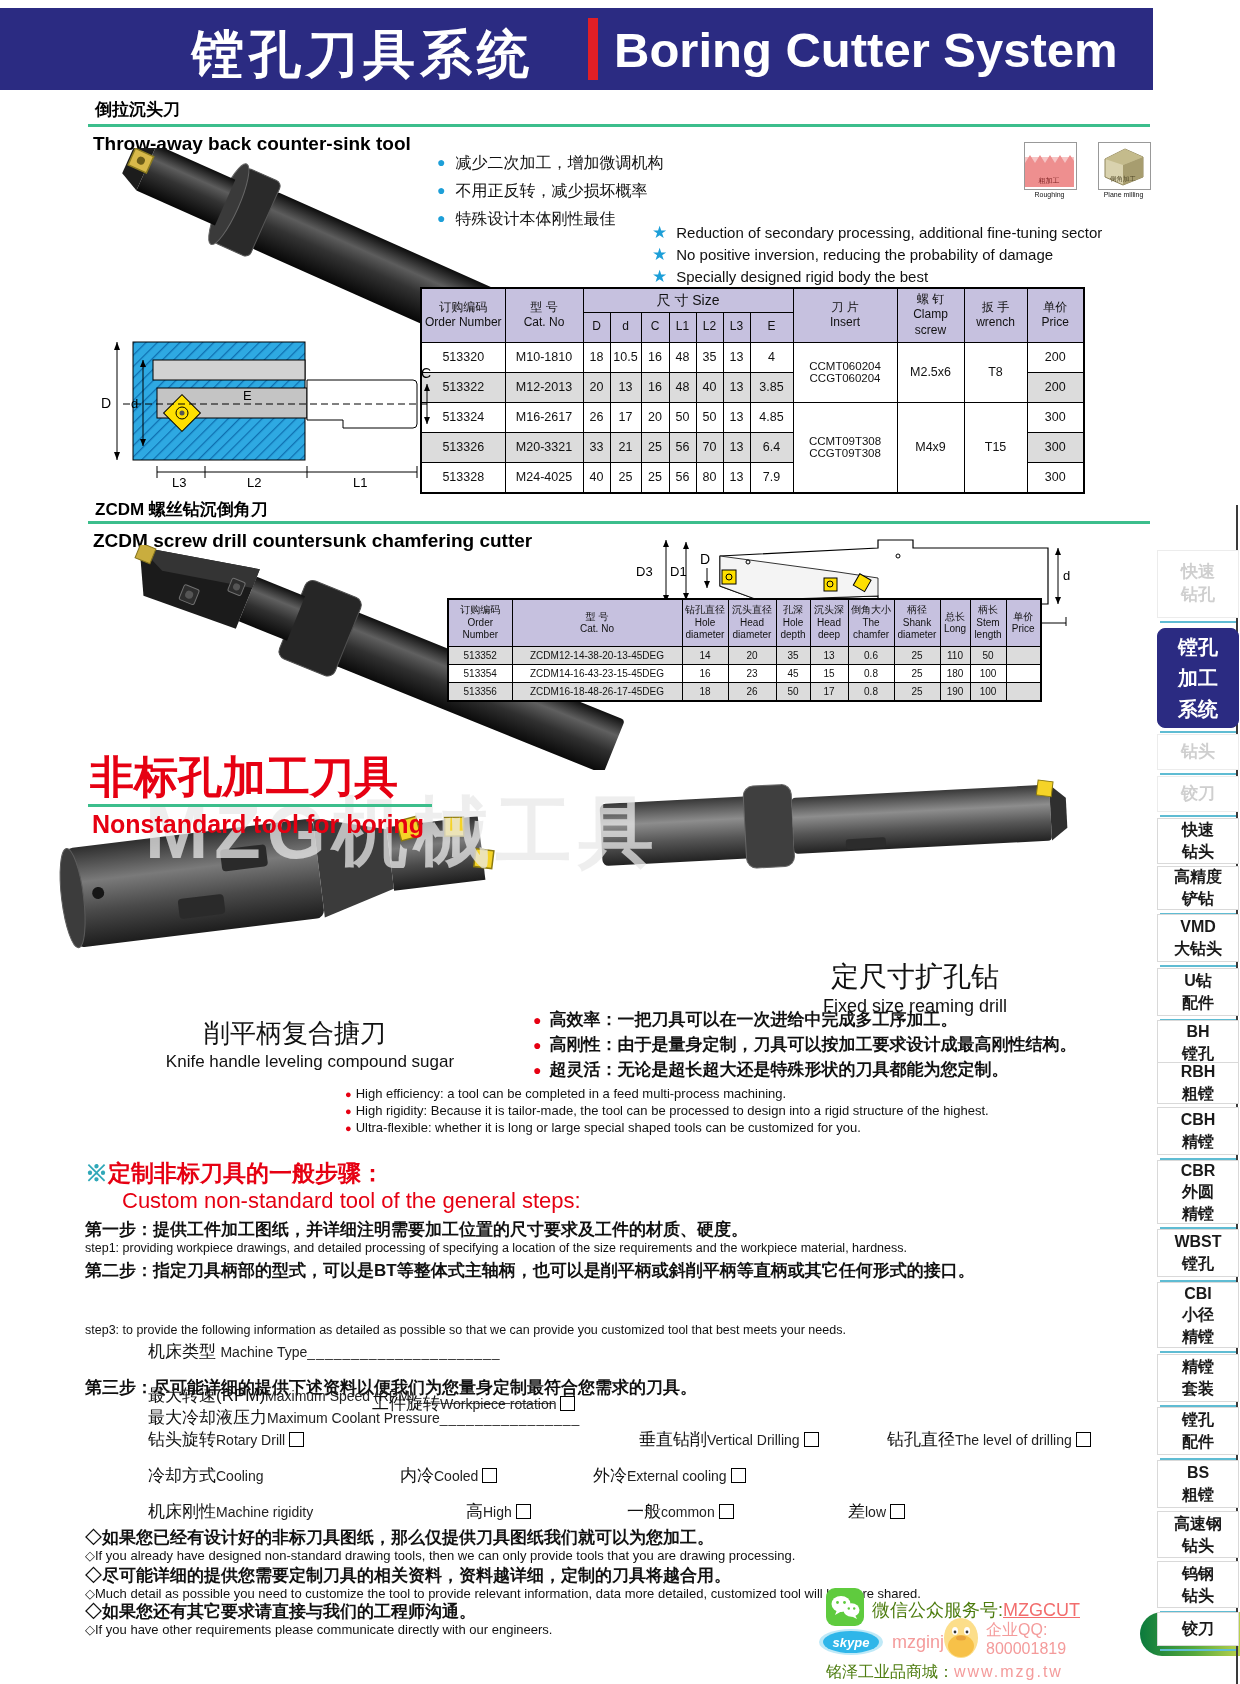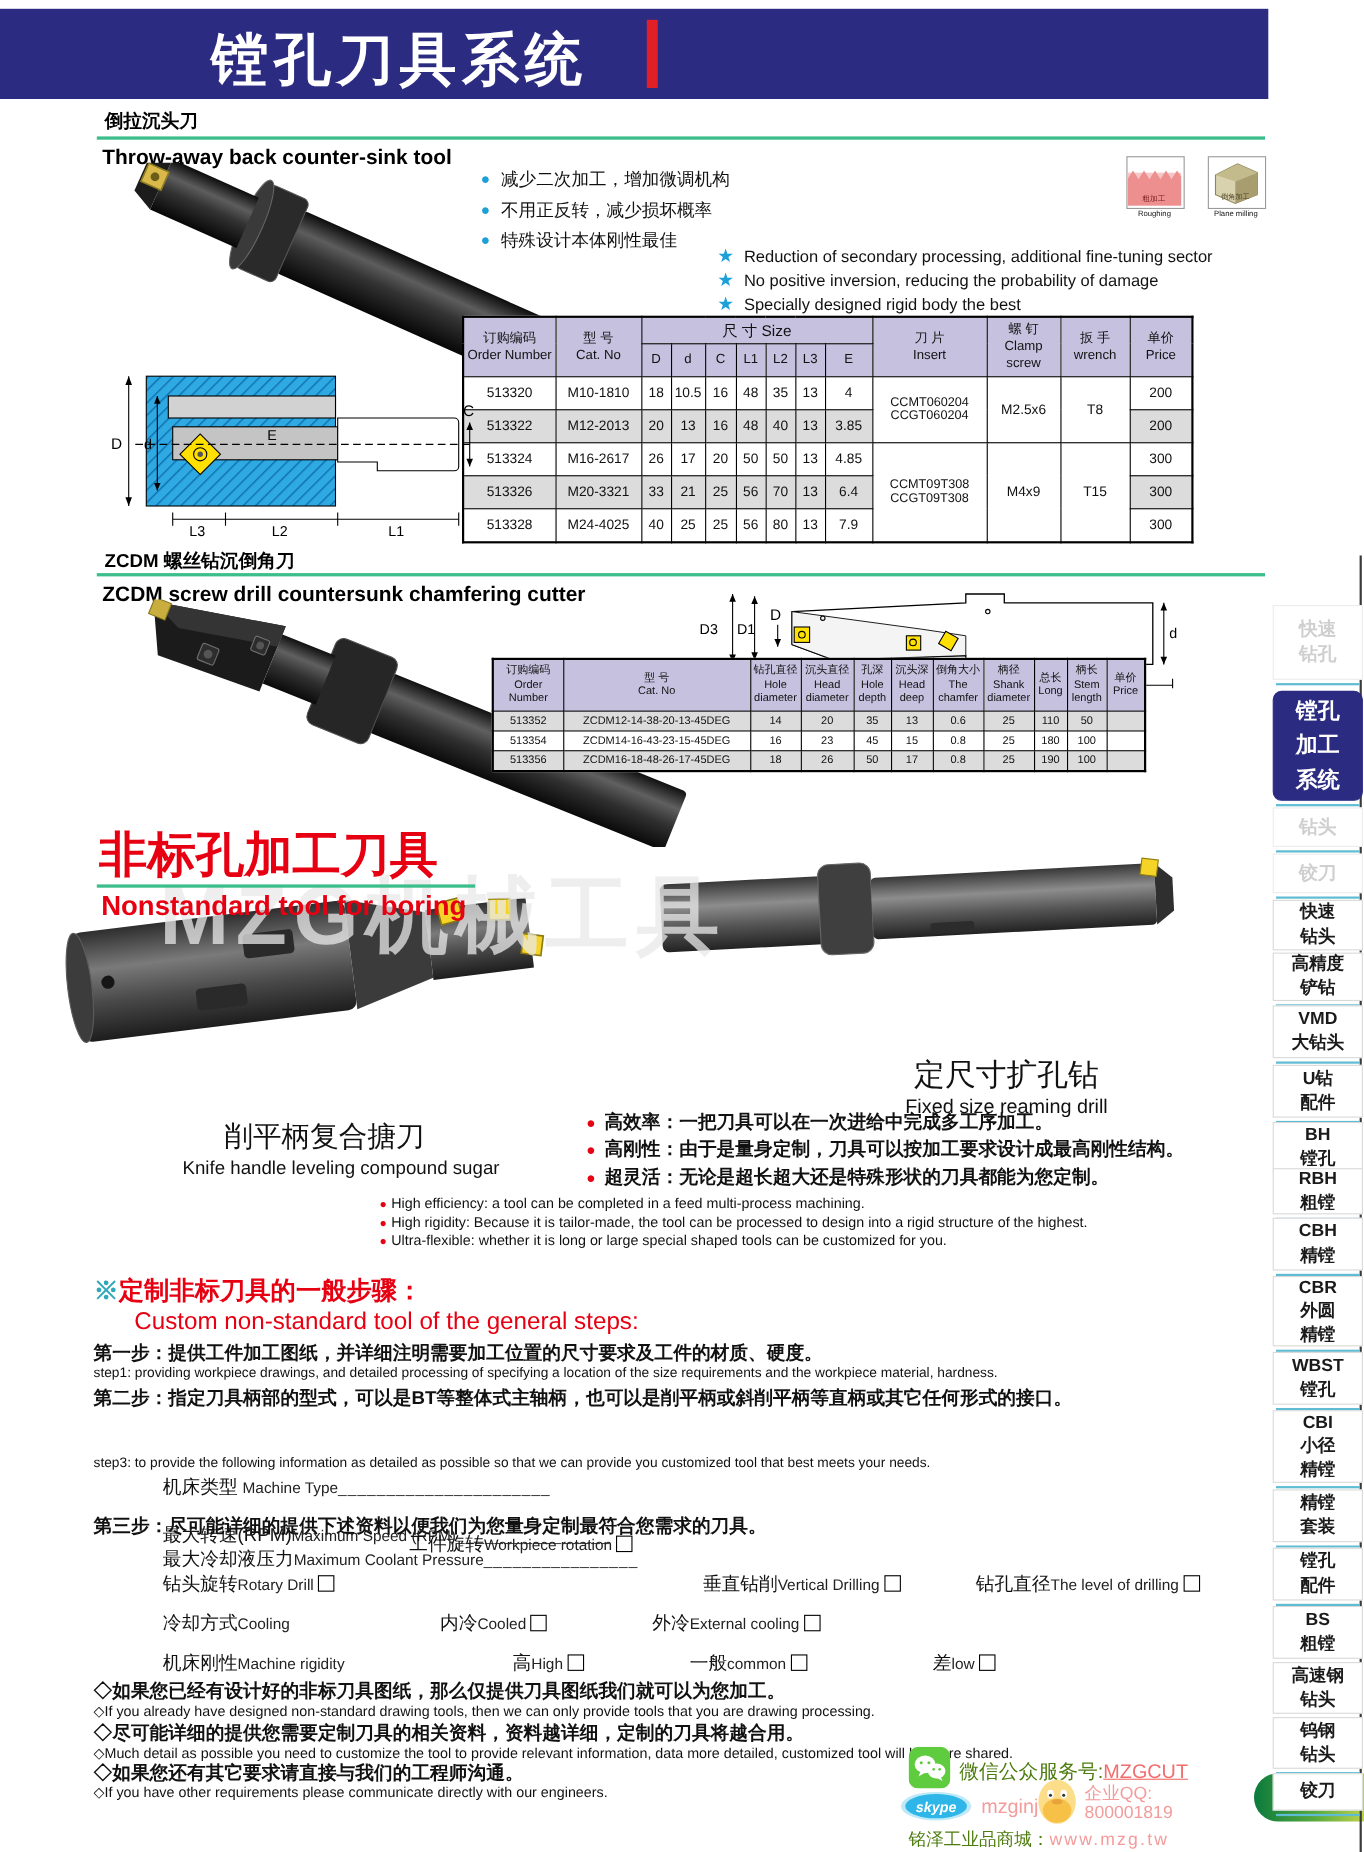--- a/index.html
+++ b/index.html
@@ -68,20 +68,21 @@
   svg text{font-family:"Liberation Sans",sans-serif}
 </style>
 </head>
 <body>
 
 <div id="page">
 
   <div class="abs hdr">
     <div class="hdr-zh">镗孔刀具系统</div>
     <div class="hdr-bar"></div>
+    <div class="hdr-en">Boring Cutter System</div>
   </div>
 
   <div class="abs sec-zh" style="left:95px;top:98px">倒拉沉头刀</div>
   <div class="abs gline" style="left:88px;top:124px;width:1062px"></div>
   <div class="abs sec-en" style="left:93px;top:133px">Throw-away back counter-sink tool</div>
 
   <svg class="abs" style="left:90px;top:148px" width="440" height="200" viewBox="0 0 440 200">
     <defs>
       <linearGradient id="mg1" x1="0" y1="0" x2="0" y2="1">
         <stop offset="0" stop-color="#0c0c0c"></stop>

